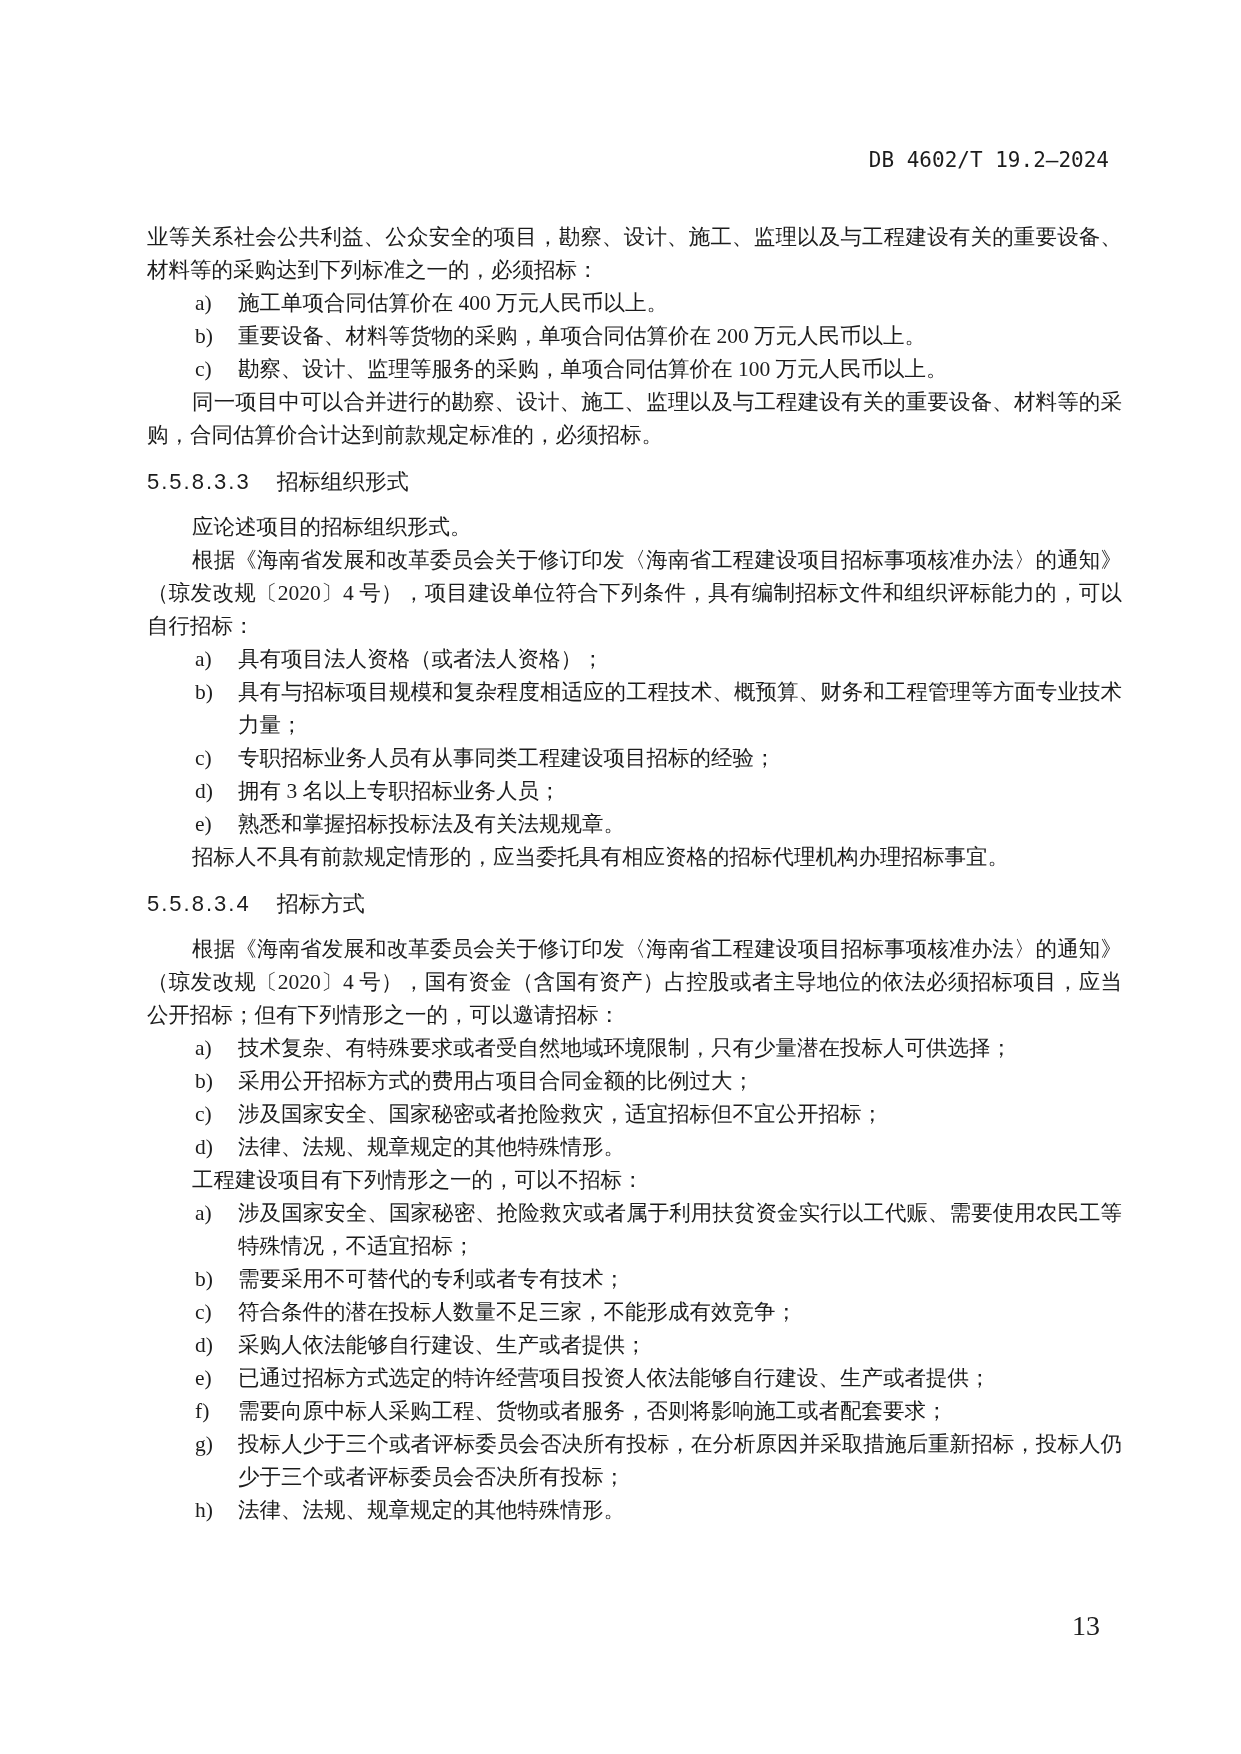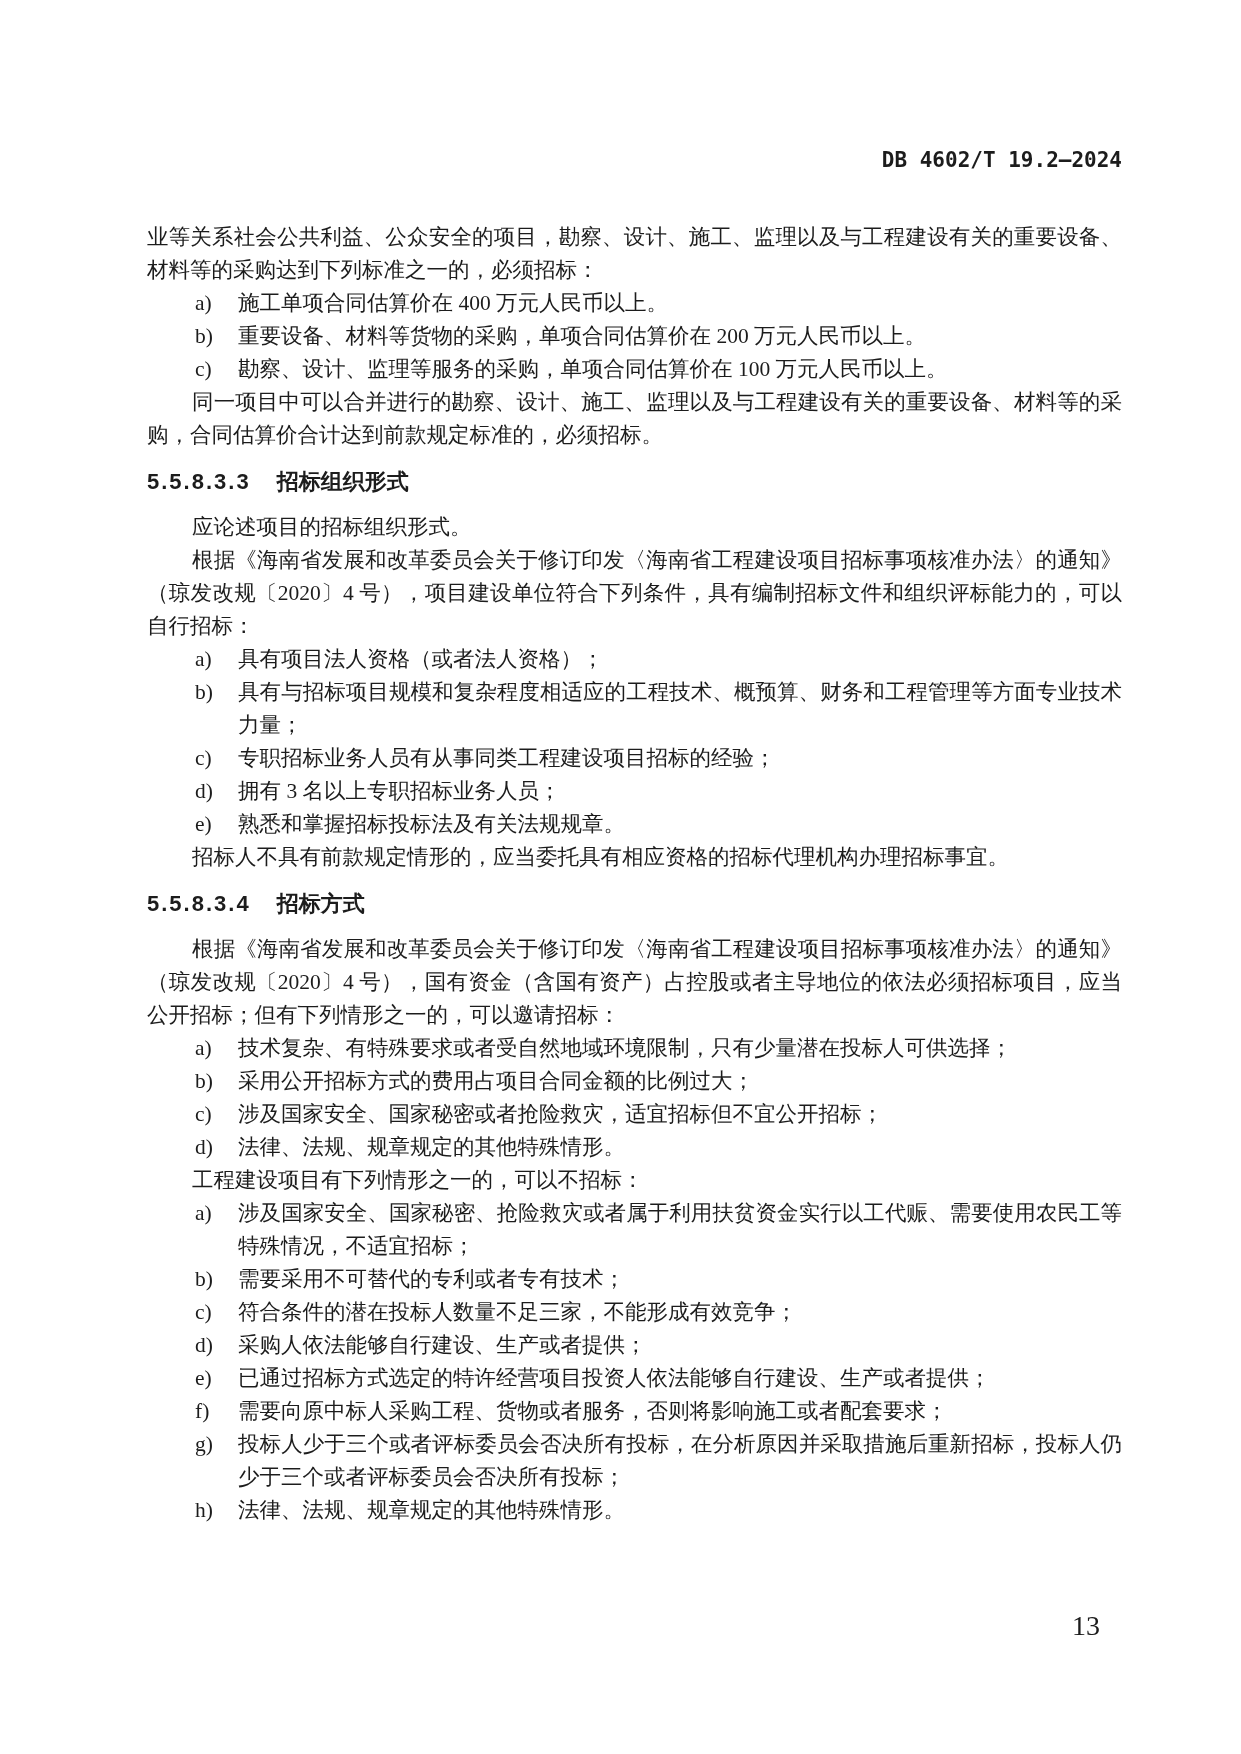--- a/index.html
+++ b/index.html
@@ -9,27 +9,26 @@
     width: 1241px;
     height: 1754px;
     background: #ffffff;
     font-family: "Liberation Serif", "DejaVu Serif", serif;
     color: #1c1c1c;
     overflow: hidden;
   }
   .doc-header {
     position: absolute;
     top: 148px;
-    right: 119px;
+    right: 132px;
     font-family: "DejaVu Sans Mono", monospace;
     font-size: 21px;
     letter-spacing: 0px;
     color: #1c1c1c;
     white-space: nowrap;
-    font-weight: bold;
   }
   .content {
     position: absolute;
     left: 147px;
     top: 205px;
     width: 975px;
   }
   .para {
     font-size: 21.5px;
     line-height: 33px;
@@ -46,21 +45,21 @@
   }
   .list-item .marker {
     position: absolute;
     left: 48px;
     top: 0;
   }
   .clause-heading {
     margin: 13px 0 13px 0;
     line-height: 33px;
     font-family: "Liberation Sans", "DejaVu Sans", sans-serif;
-    font-weight: bold;
+    font-weight: normal;
     font-size: 22px;
     color: #1c1c1c;
     white-space: nowrap;
   }
   .clause-heading .clause-num {
     letter-spacing: 2px;
     margin-right: 26px;
   }
   .page-number {
     position: absolute;

